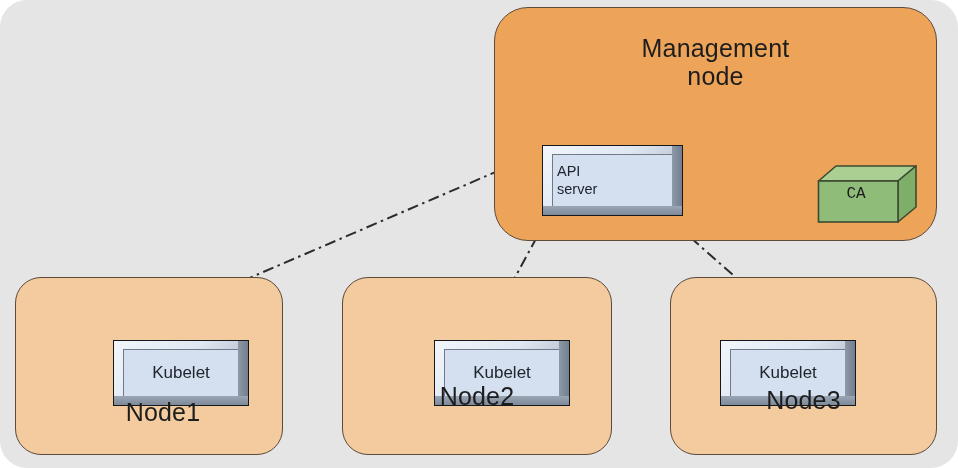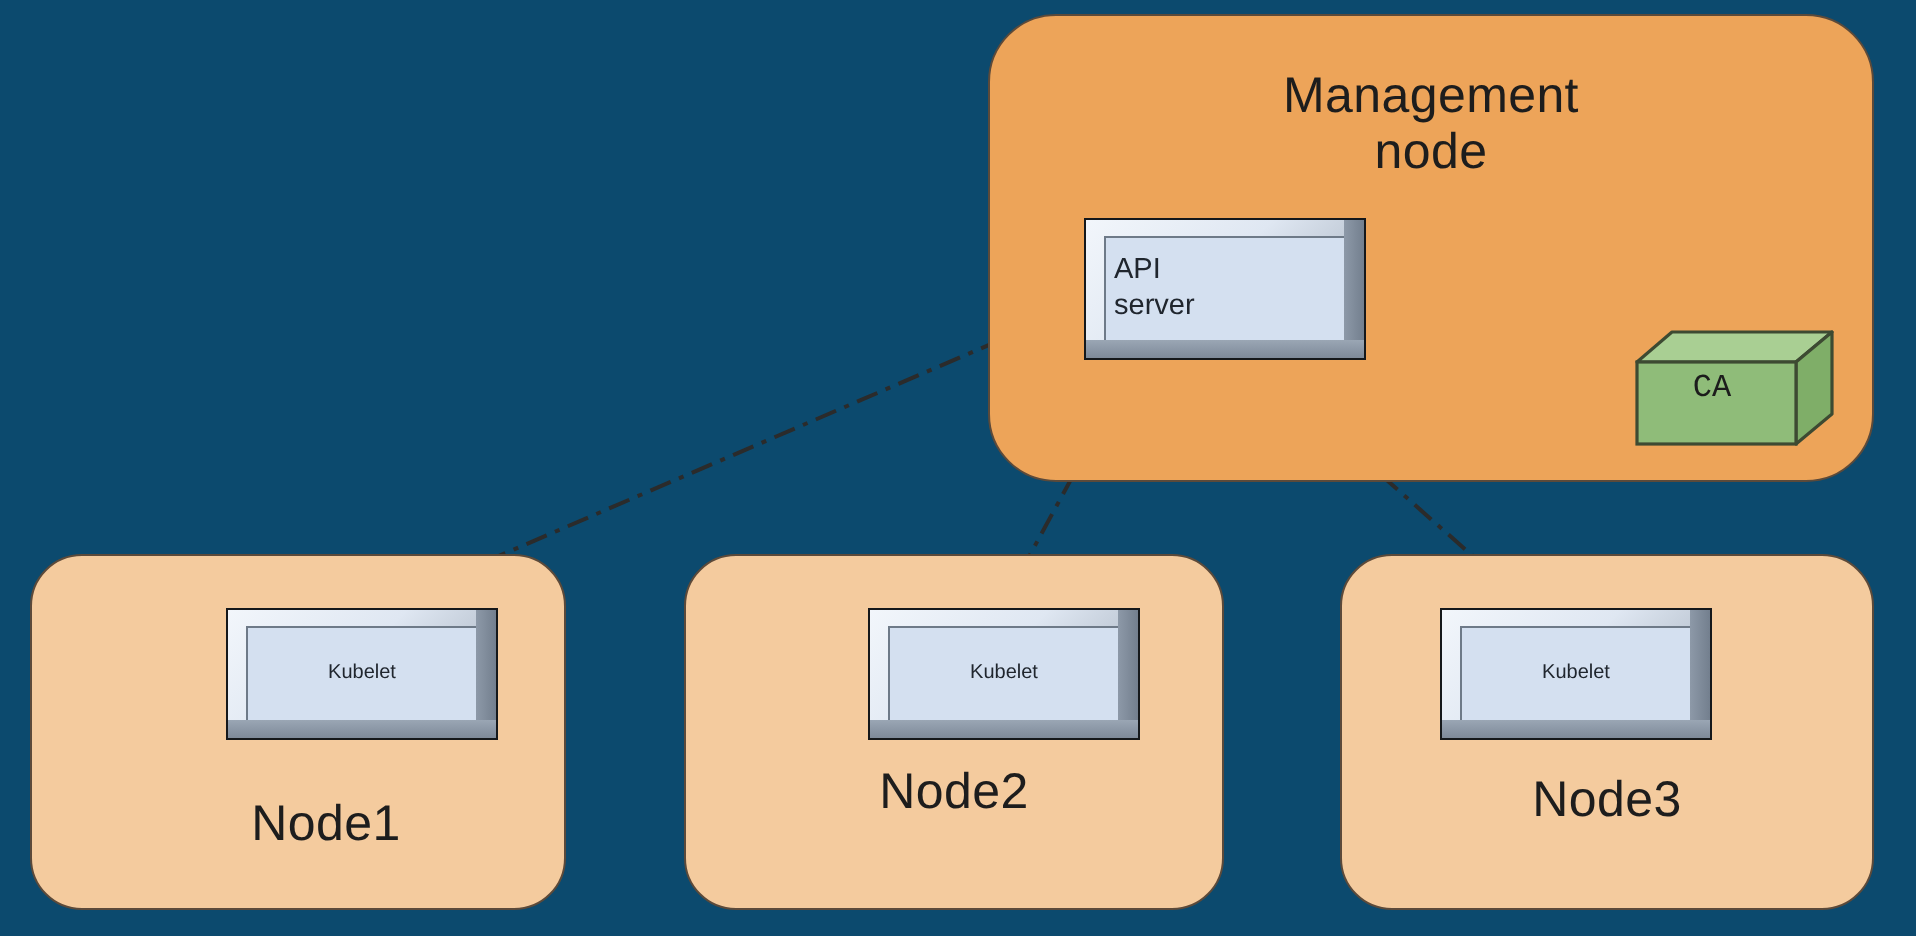--- a/index.html
+++ b/index.html
@@ -7,22 +7,23 @@
     padding: 0;
     background: #ffffff;
   }
   body {
     font-family: "Liberation Sans", sans-serif;
   }
   #diagram-canvas {
     position: relative;
     width: 958px;
     height: 468px;
-    background: #0c4a6e;
+    background: #e5e5e5;
     overflow: hidden;
+    border-radius: 27px;
   }
   #edges-layer {
     position: absolute;
     left: 0;
     top: 0;
     width: 958px;
     height: 468px;
     pointer-events: none;
   }
 
@@ -53,20 +54,21 @@
   }
 
   
   .bevel-box {
     position: absolute;
     box-sizing: border-box;
     border: 1.6px solid #15181b;
     background:
       linear-gradient(135deg, #f2f6fb 0%, #dfe7f2 45%, #9aa6b4 100%);
     padding: 0;
+    margin-top: 36px;
   }
   .bevel-inner {
     position: absolute;
     left: 9px;
     top: 8px;
     right: 9px;
     bottom: 8px;
     background: #d4e0f0;
     border: 1px solid #6e7a88;
     box-sizing: border-box;
@@ -100,21 +102,21 @@
     color: #20262e;
     line-height: 1.18;
     white-space: pre-line;
     z-index: 3;
   }
   .bevel-label.centered {
     left: 0;
     right: 0;
     align-items: center;
     text-align: center;
-    font-size: 10px;
+    font-size: 17px;
   }
 
   
   #ca-block {
     position: absolute;
     font-family: Liberation Mono, monospace;
   }
   #ca-block .ca-label {
     position: absolute;
     left: 0;

